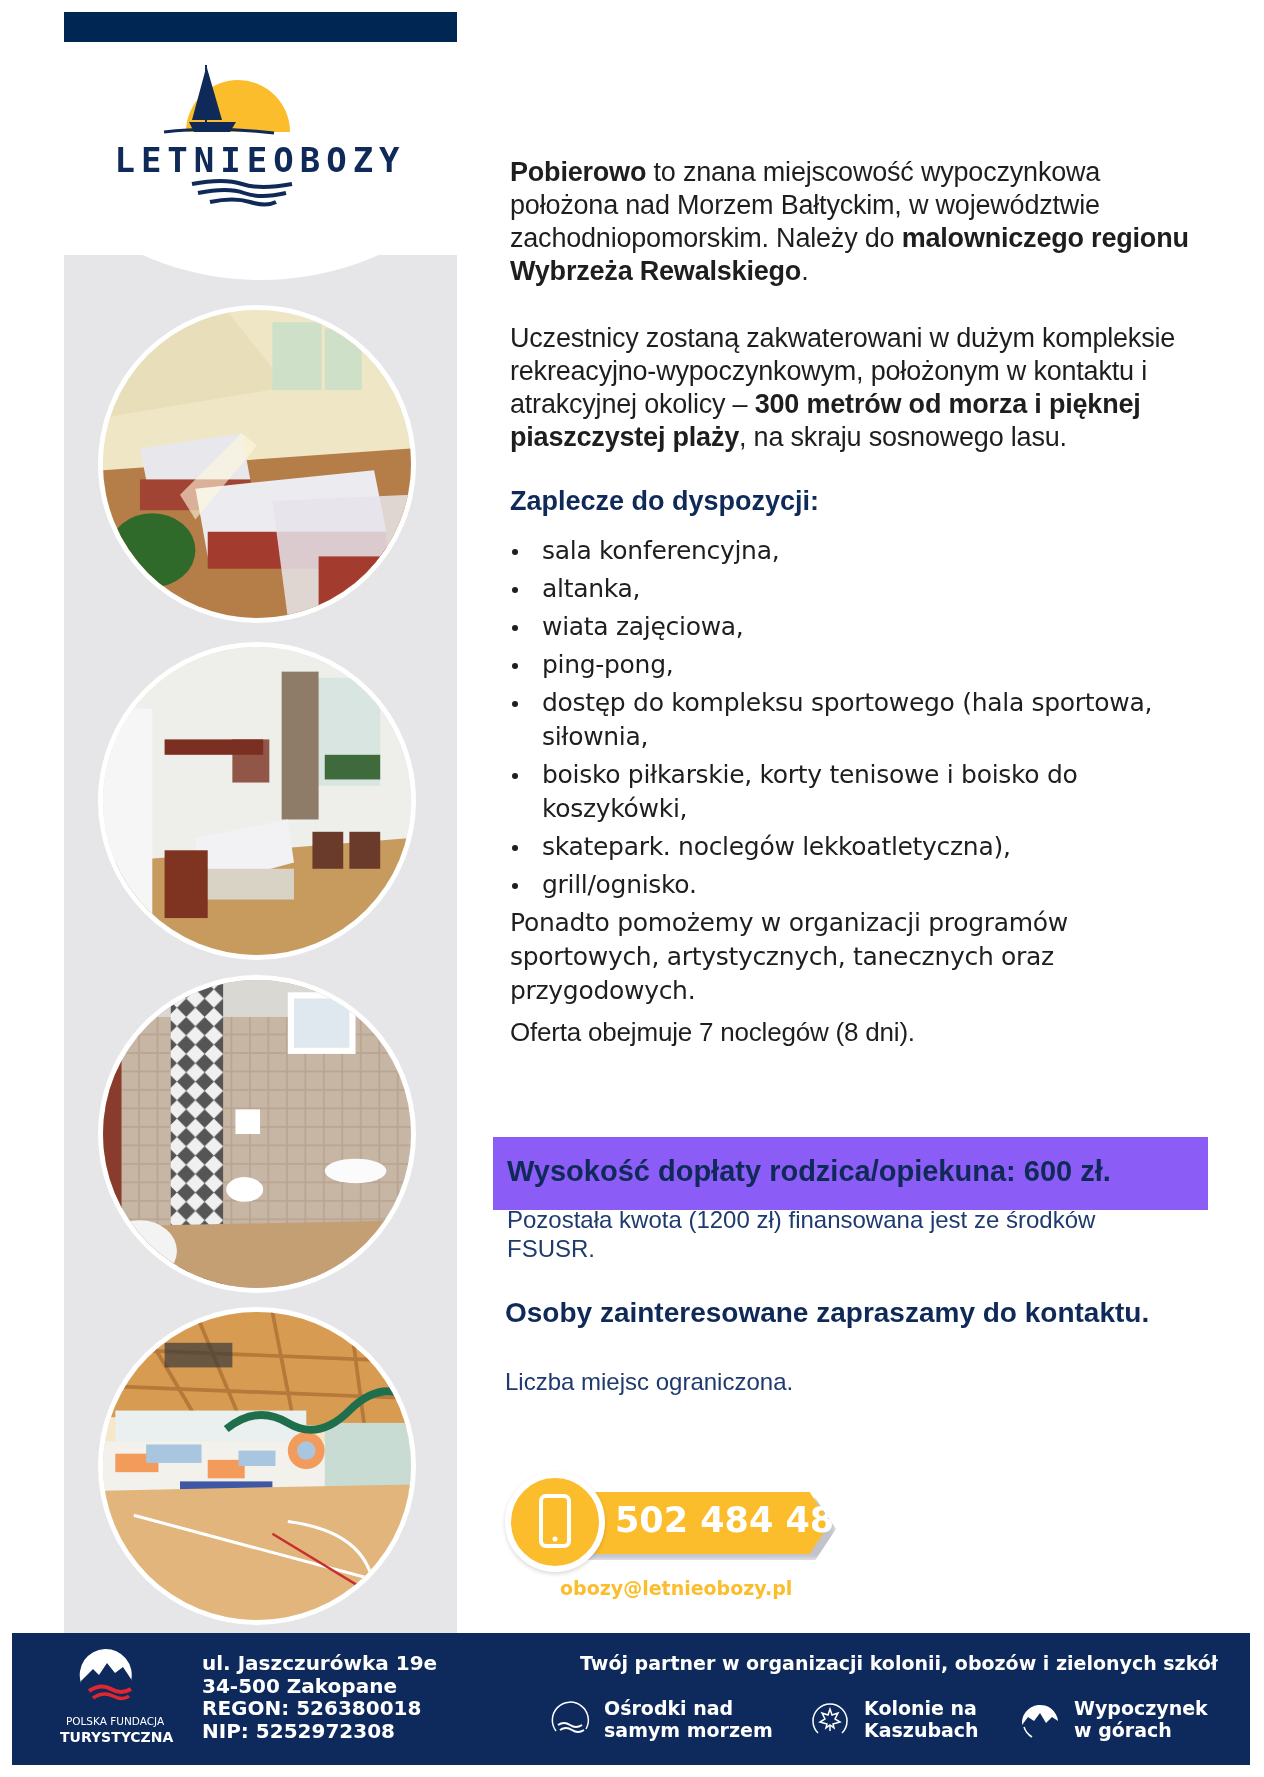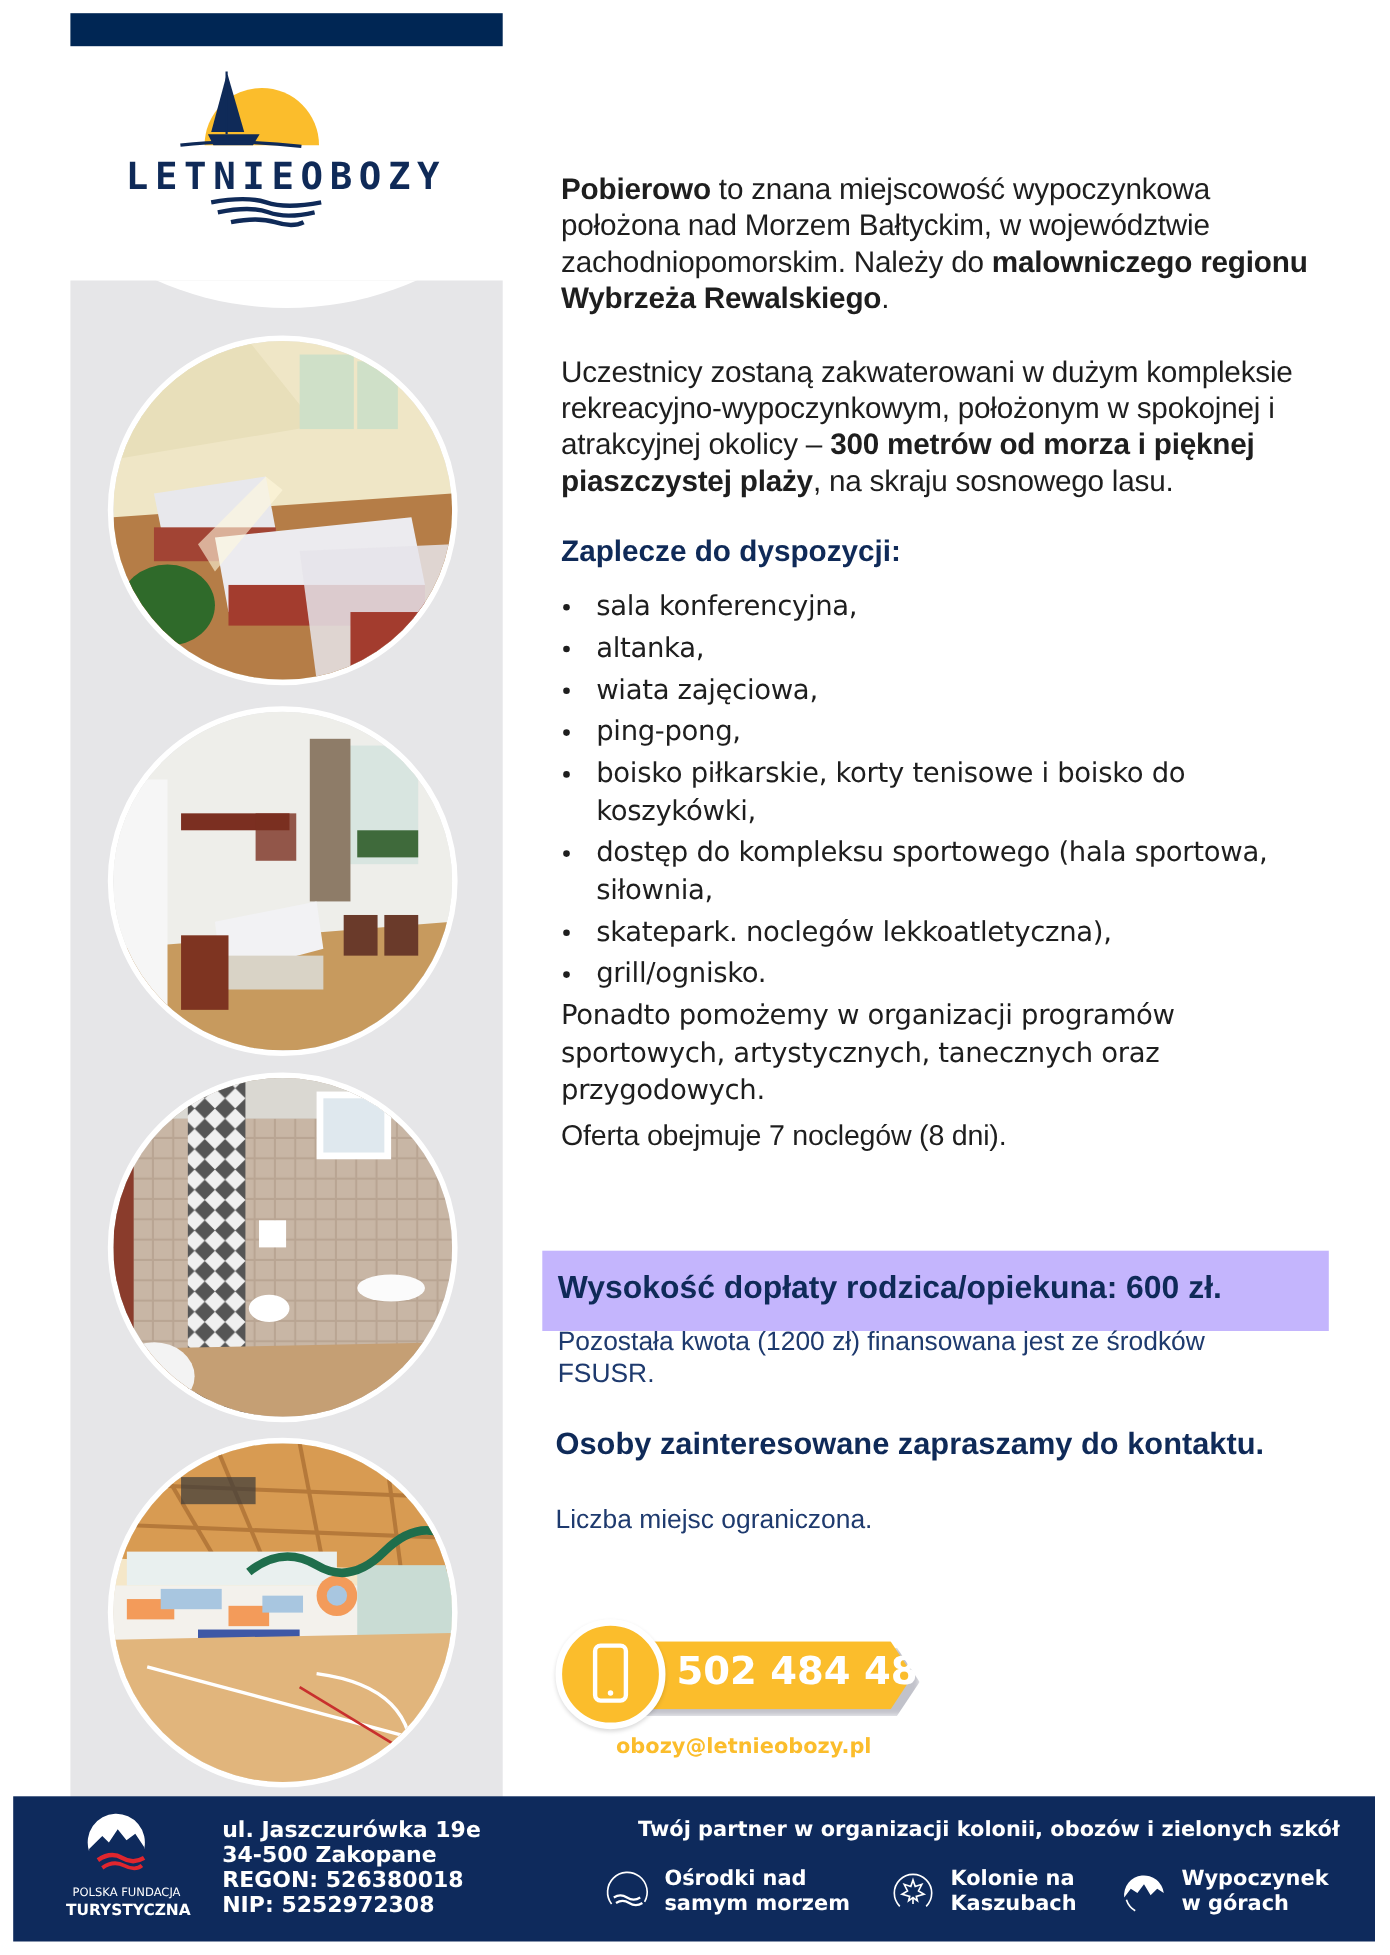--- a/index.html
+++ b/index.html
@@ -22,21 +22,21 @@
   
   .main { left:510px; top:156px; width:700px; }
   .p-lg { font-family:"Liberation Sans", sans-serif; font-size:27px; line-height:33px; color:#1e1e1e; letter-spacing:-0.2px; }
   .p-lg b { font-weight:700; }
   .heading-navy { font-family:"Liberation Sans", sans-serif; font-weight:700; color:#0f2a58; }
   .list { list-style:none; }
   .list li { position:relative; padding-left:32px; font-family:"DejaVu Sans", sans-serif; font-size:25px; line-height:34px; color:#1e1e1e; margin-bottom:4px; letter-spacing:-0.3px; }
   .list li .dot { position:absolute; left:2px; top:15px; width:6px; height:6px; border-radius:50%; background:#1e1e1e; }
   .p-geo { font-family:"DejaVu Sans", sans-serif; font-size:25px; line-height:34px; color:#1e1e1e; letter-spacing:-0.3px; }
 
-  .price-bar { left:493px; top:1137px; width:715px; height:73px; background:#c4b5fd; }
+  .price-bar { left:493px; top:1137px; width:715px; height:73px; background:#8b5cf6; }
   .price-text { position:absolute; left:14px; top:18px; font-family:"Liberation Sans", sans-serif; font-weight:700; font-size:29px; color:#0f2a58; white-space:nowrap; }
 
   .navy-text { font-family:Liberation Sans, sans-serif; color:#1e3a6e; }
 
   
   .phone-pill { left:575px; top:1492px; width:255px; height:62px; background:#fbbd2c; clip-path:polygon(0 0, 92% 0, 100% 50%, 92% 100%, 0 100%); }
   .phone-shadow { left:578px; top:1498px; width:258px; height:62px; background:#a7a8b4; filter:blur(3px); clip-path:polygon(0 0, 92% 0, 100% 50%, 92% 100%, 0 100%); opacity:.7; }
   .phone-circle { left:505px; top:1472px; width:100px; height:100px; border-radius:50%; background:#fbbd2c; border:6px solid #ffffff; box-shadow:0 2px 4px rgba(0,0,0,.15); }
   .phone-number { left:615px; top:1500px; font-family:"DejaVu Sans", sans-serif; font-weight:700; font-size:35px; color:#ffffff; letter-spacing:0px; white-space:nowrap; }
   .email { left:560px; top:1577px; width:230px; text-align:right; font-family:"DejaVu Sans", sans-serif; font-weight:700; font-size:19px; color:#fbbd2c; white-space:nowrap; }
@@ -167,32 +167,32 @@
     </svg>
   </div>
 </div>
 
 <div class="abs main">
   <p class="p-lg" style="width:700px;">
     <b>Pobierowo</b><span> to znana miejscowość wypoczynkowa położona nad Morzem Bałtyckim, w województwie zachodniopomorskim. Należy do </span><b>malowniczego regionu Wybrzeża Rewalskiego</b><span>.</span>
   </p>
 
   <p class="p-lg" style="margin-top:34px; width:700px;">
-    <span>Uczestnicy zostaną zakwaterowani w dużym kompleksie rekreacyjno-wypoczynkowym, położonym w spokojnej i atrakcyjnej okolicy – </span><b>300 metrów od morza i pięknej piaszczystej plaży</b><span>, na skraju sosnowego lasu.</span>
+    <span>Uczestnicy zostaną zakwaterowani w dużym kompleksie rekreacyjno-wypoczynkowym, położonym w kontaktu i atrakcyjnej okolicy – </span><b>300 metrów od morza i pięknej piaszczystej plaży</b><span>, na skraju sosnowego lasu.</span>
   </p>
 
   <h2 class="heading-navy" style="font-size:27px; margin-top:30px; line-height:34px;">Zaplecze do dyspozycji:</h2>
 
   <ul class="list" style="margin-top:16px; width:670px;">
     <li><span class="dot"></span><span>sala konferencyjna,</span></li>
     <li><span class="dot"></span><span>altanka,</span></li>
     <li><span class="dot"></span><span>wiata zajęciowa,</span></li>
     <li><span class="dot"></span><span>ping-pong,</span></li>
+    <li><span class="dot"></span><span>dostęp do kompleksu sportowego (hala sportowa, siłownia,</span></li>
     <li><span class="dot"></span><span>boisko piłkarskie, korty tenisowe i boisko do koszykówki,</span></li>
-    <li><span class="dot"></span><span>dostęp do kompleksu sportowego (hala sportowa, siłownia,</span></li>
     <li><span class="dot"></span><span>skatepark. noclegów lekkoatletyczna),</span></li>
     <li><span class="dot"></span><span>grill/ognisko.</span></li>
   </ul>
 
   <p class="p-geo" style="width:680px;">Ponadto pomożemy w organizacji programów sportowych, artystycznych, tanecznych oraz przygodowych.</p>
   <p class="p-lg" style="margin-top:8px; font-size:26px;">Oferta obejmuje 7 noclegów (8 dni).</p>
 </div>
 
 <div class="abs price-bar">
   <span class="price-text">Wysokość dopłaty rodzica/opiekuna: 600 zł.</span>

